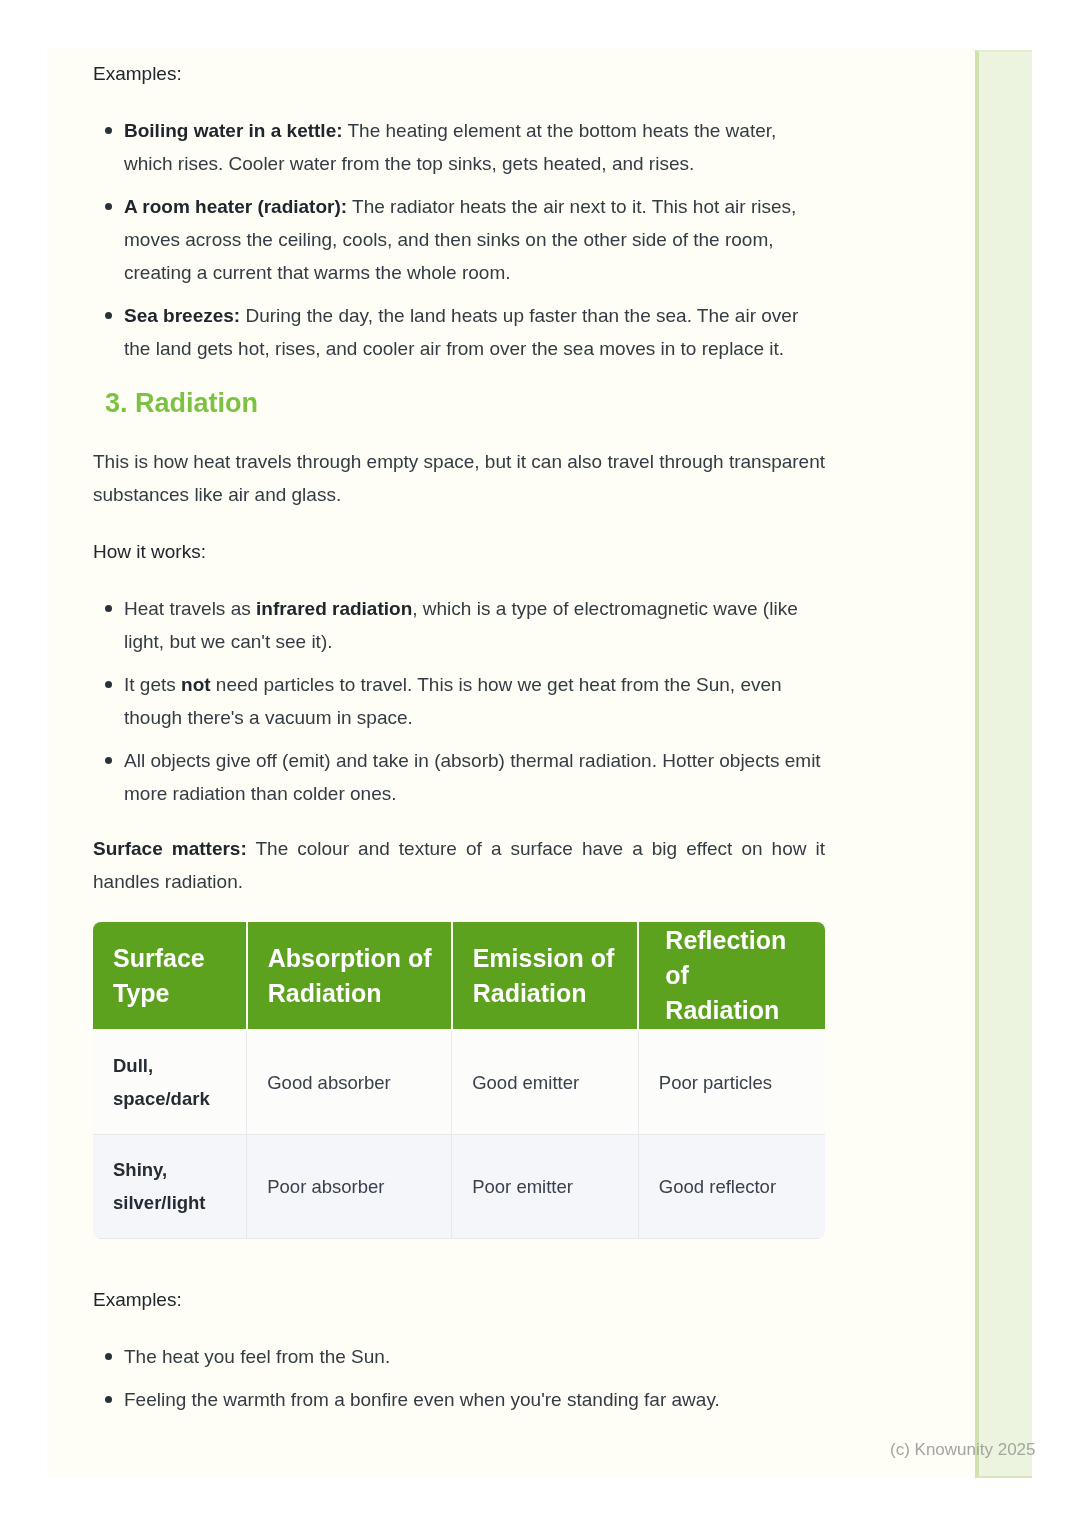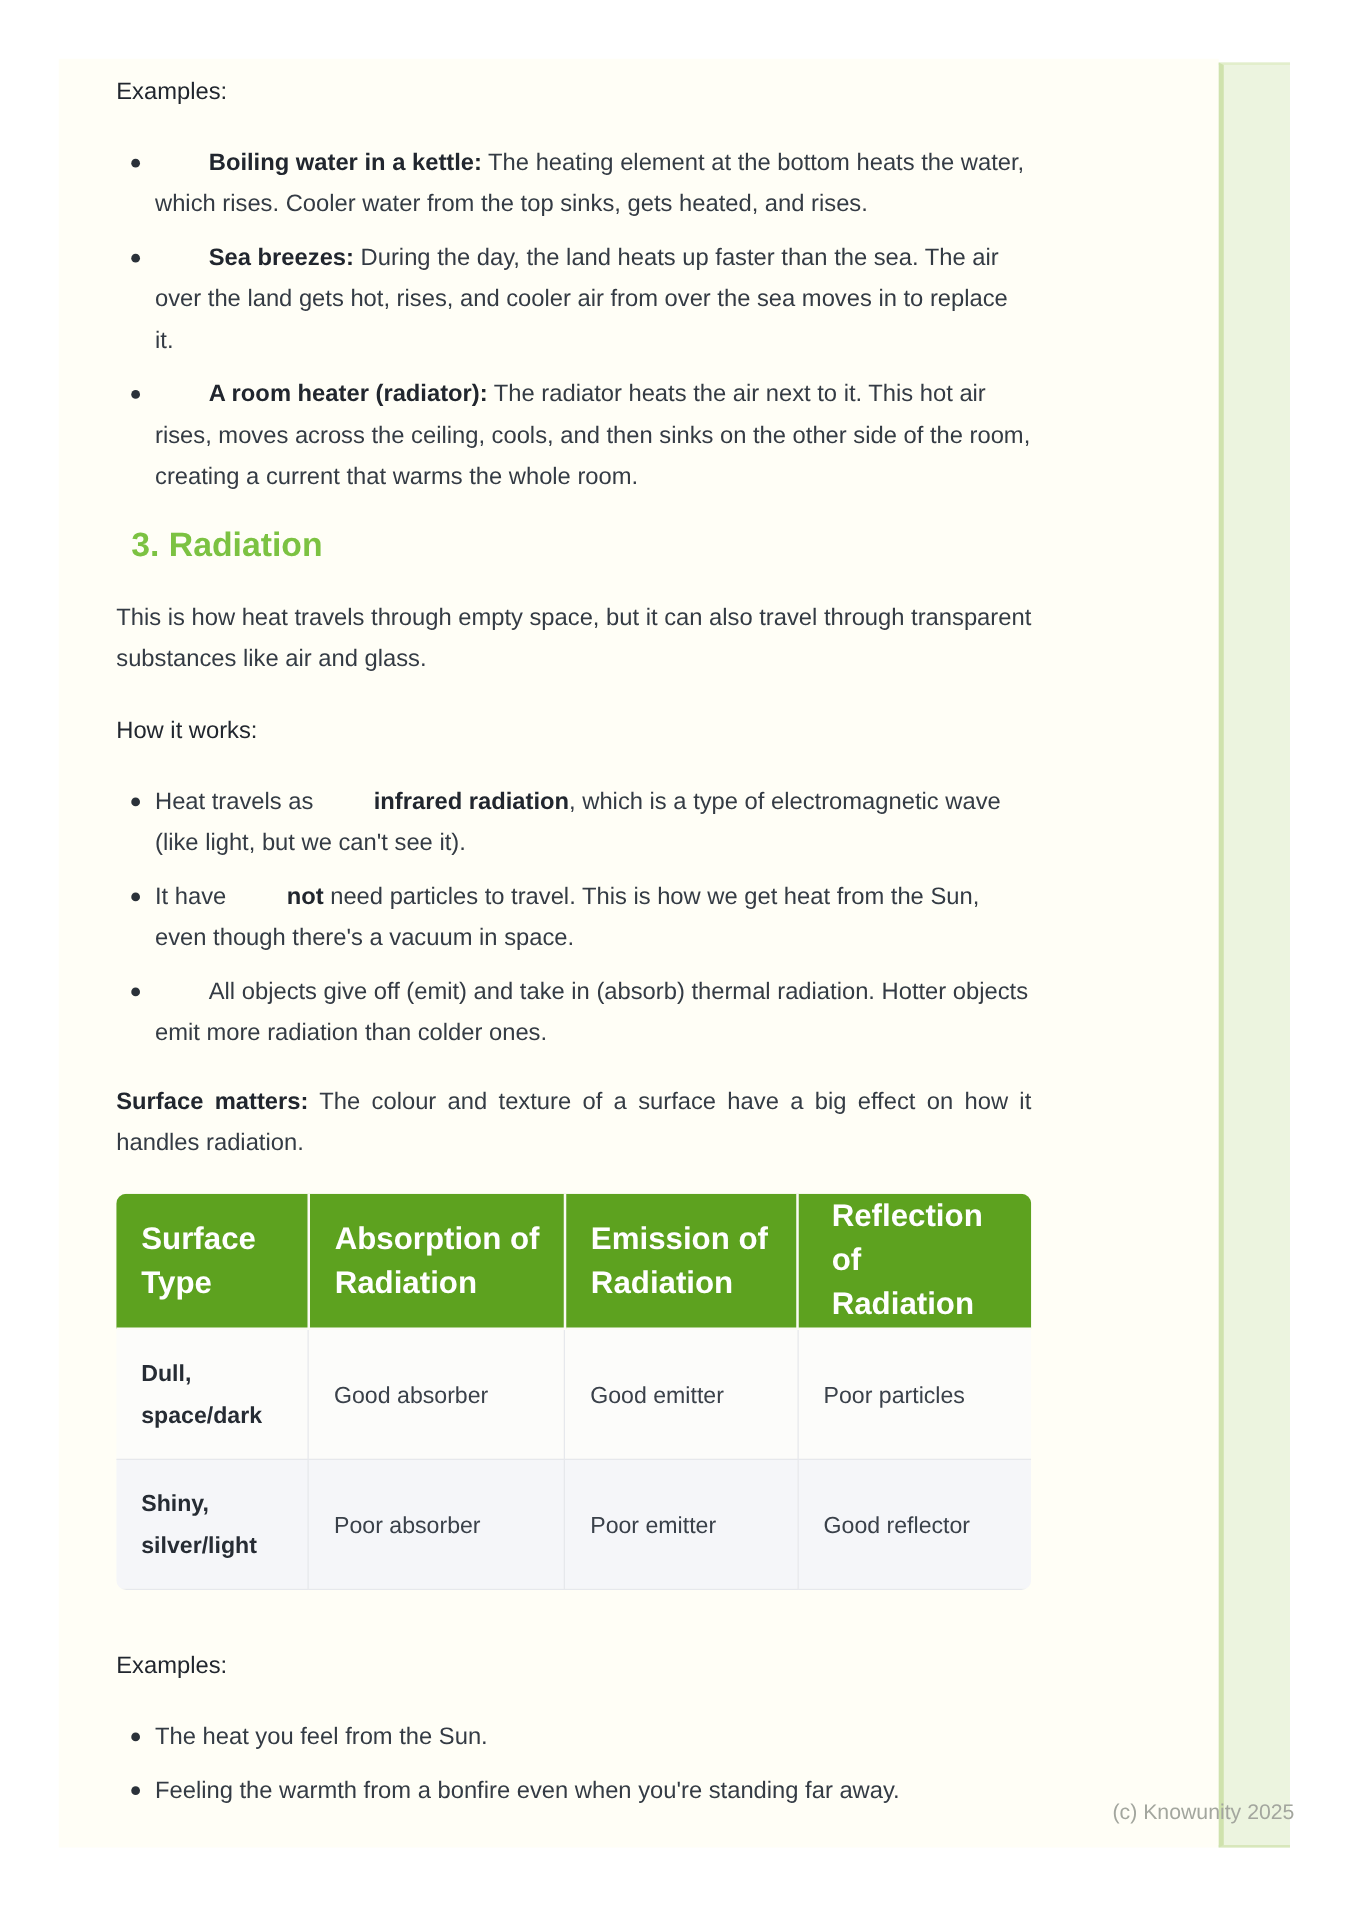--- a/index.html
+++ b/index.html
@@ -62,21 +62,21 @@
     margin-bottom: 10px;
   }
   ul.bullets li:last-child { margin-bottom: 0; }
   ul.bullets li .dot {
     position: absolute;
     left: 12px; top: 13px;
     width: 7px; height: 7px;
     border-radius: 50%;
     background: #2a3139;
   }
-  ul.bullets li strong { color: #21262e; margin-left: 43px; }
+  ul.bullets li strong { color: #21262e; }
 
   .table-wrap {
     margin: 10px 0 44px 0;
     border-radius: 8px;
     overflow: hidden;
     width: 732px;
   }
   table.data-table {
     width: 100%;
     border-collapse: collapse;
@@ -145,42 +145,42 @@
 
     <h3 class="section-label">Examples:</h3>
 
     <ul class="bullets">
       <li>
         <span class="dot"></span>
         <span><strong>Boiling water in a kettle:</strong><span> The heating element at the bottom heats the water, which rises. Cooler water from the top sinks, gets heated, and rises.</span></span>
       </li>
       <li>
         <span class="dot"></span>
+        <span><strong>A room heater (radiator):</strong><span> The radiator heats the air next to it. This hot air rises, moves across the ceiling, cools, and then sinks on the other side of the room, creating a current that warms the whole room.</span></span>
+      </li>
+      <li>
+        <span class="dot"></span>
         <span><strong>Sea breezes:</strong><span> During the day, the land heats up faster than the sea. The air over the land gets hot, rises, and cooler air from over the sea moves in to replace it.</span></span>
       </li>
-      <li>
-        <span class="dot"></span>
-        <span><strong>A room heater (radiator):</strong><span> The radiator heats the air next to it. This hot air rises, moves across the ceiling, cools, and then sinks on the other side of the room, creating a current that warms the whole room.</span></span>
-      </li>
     </ul>
 
     <h2 class="green-heading">3. Radiation</h2>
 
     <p class="para">This is how heat travels through empty space, but it can also travel through transparent substances like air and glass.</p>
 
     <h3 class="section-label">How it works:</h3>
 
     <ul class="bullets gap-after">
       <li>
         <span class="dot"></span>
         <span><span>Heat travels as </span><strong>infrared radiation</strong><span>, which is a type of electromagnetic wave (like light, but we can't see it).</span></span>
       </li>
       <li>
         <span class="dot"></span>
-        <span><span>It have </span><strong>not</strong><span> need particles to travel. This is how we get heat from the Sun, even though there's a vacuum in space.</span></span>
+        <span><span>It gets </span><strong>not</strong><span> need particles to travel. This is how we get heat from the Sun, even though there's a vacuum in space.</span></span>
       </li>
       <li>
         <span class="dot"></span>
         <span><span></span><strong></strong><span>All objects give off (emit) and take in (absorb) thermal radiation. Hotter objects emit more radiation than colder ones.</span></span>
       </li>
     </ul>
 
     <p class="para"><strong>Surface matters:</strong><span> The colour and texture of a surface have a big effect on how it handles radiation.</span></p>
 
     <div class="table-wrap">

